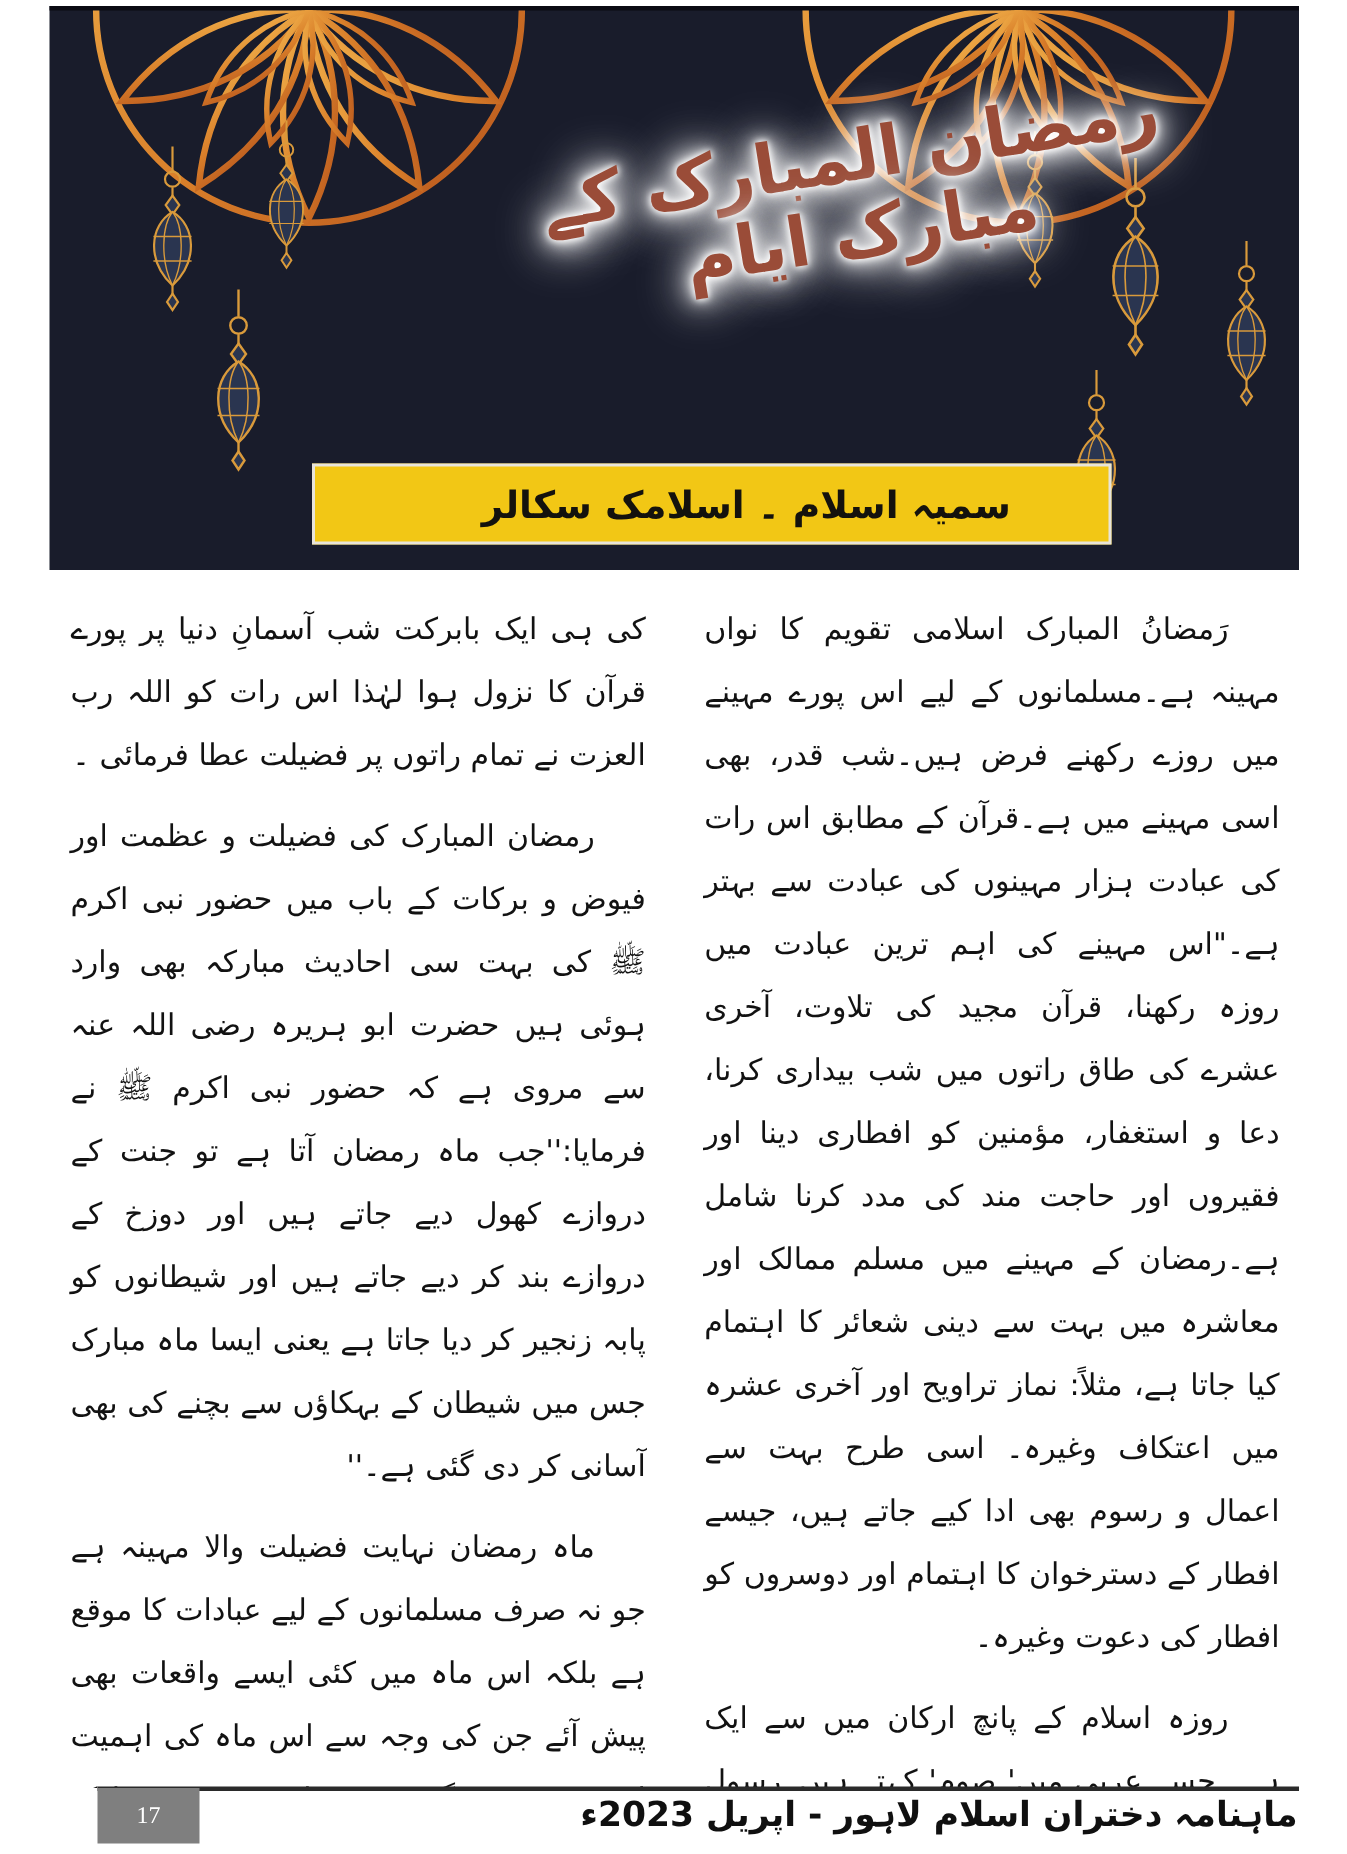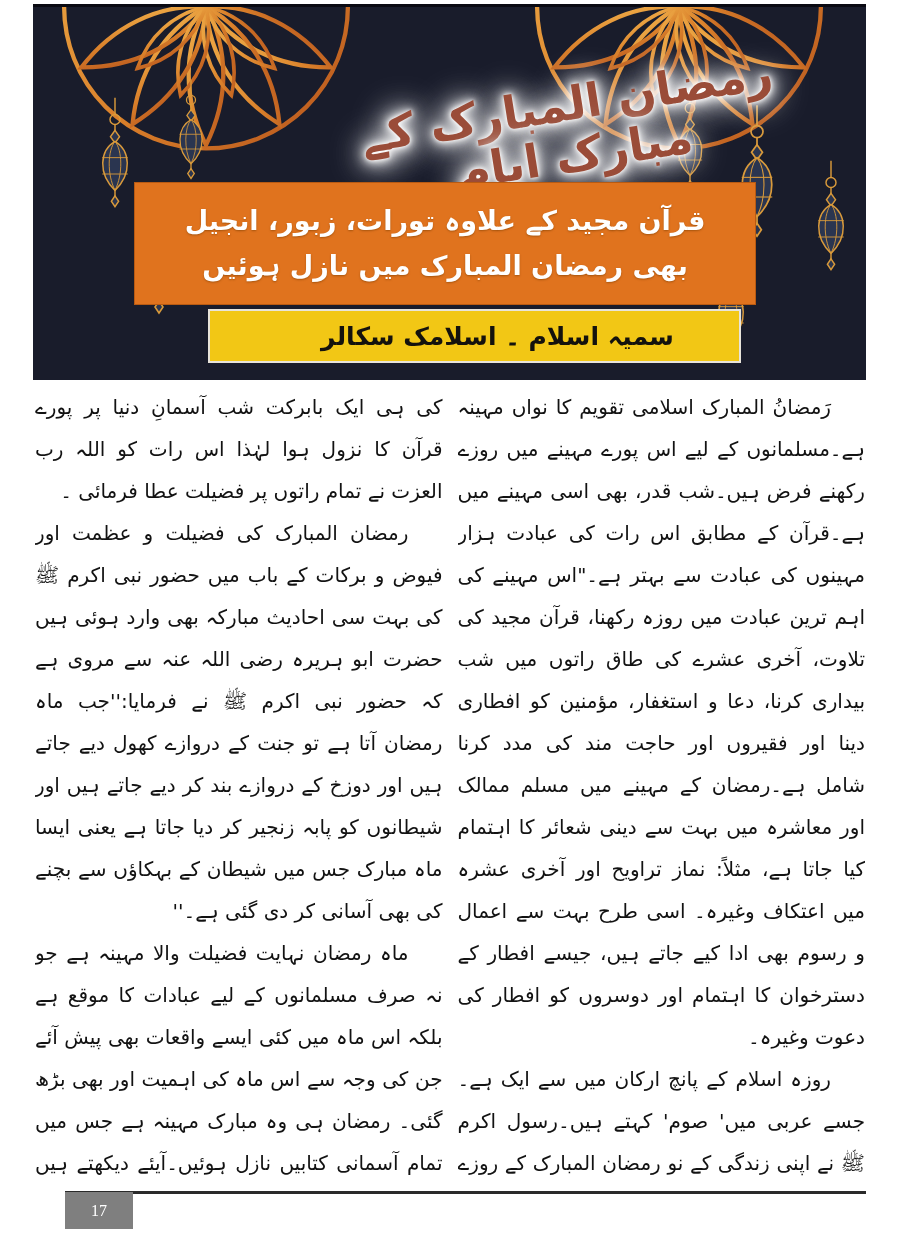--- a/index.html
+++ b/index.html
@@ -28,21 +28,21 @@
   .yellow-banner{position:absolute;left:175px;top:302px;width:483px;height:50px;
       background:#f2c715;border:2px solid #e8e4da;display:flex;align-items:center;
       justify-content:center;direction:rtl;padding-left:46px;}
   .yellow-banner span{color:#14120d;font-weight:bold;font-size:25px;}
 
   
   .columns{position:absolute;top:386px;left:35px;width:830px;height:806px;
       display:flex;direction:rtl;gap:15px;}
   .col{flex:1;overflow:hidden;direction:rtl;text-align:justify;color:#121212;
       font-size:20px;line-height:42px;}
-  .col p{margin:0;}
+  .col p{margin:12px;}
   .col p.indent{text-indent:34px;}
 
   
   .footer-rule{position:absolute;left:65px;top:1191px;width:801px;height:0;
       border-top:3px solid #2a2a2a;}
   .page-num{position:absolute;left:65px;top:1192px;width:68px;height:37px;
       background:#7f7f7f;color:#ffffff;display:flex;align-items:center;justify-content:center;
       font-family:"Liberation Serif",serif;font-size:16px;}
   .footer-text{position:absolute;right:33px;top:1196px;direction:rtl;
       font-size:23px;font-weight:bold;color:#101010;}
@@ -122,24 +122,20 @@
       </svg>
     <svg class="ornament" style="left:678px;top:232px" width="40" height="128">
         <use href="#lantern-sym"></use>
       </svg>
     <svg class="ornament" style="left:778px;top:150px" width="40" height="120">
         <use href="#lantern-sym"></use>
       </svg>
 
     <div class="main-title" dir="rtl">رمضان المبارک کے مبارک ایام</div>
 
-    <div class="orange-banner">
-      <span class="bl">قرآن مجید کے علاوہ تورات، زبور، انجیل</span>
-      <span class="bl">بھی رمضان المبارک میں نازل ہوئیں</span>
-    </div>
 
     <div class="yellow-banner">
       <span>سمیہ اسلام ۔ اسلامک سکالر</span>
     </div>
   </div>
 
   <div class="columns">
 
     <div class="col">
       <p class="indent">رَمضانُ المبارک اسلامی تقویم کا نواں مہینہ ہے۔مسلمانوں کے لیے اس پورے مہینے میں روزے رکھنے فرض ہیں۔شب قدر، بھی اسی مہینے میں ہے۔قرآن کے مطابق اس رات کی عبادت ہزار مہینوں کی عبادت سے بہتر ہے۔"اس مہینے کی اہم ترین عبادت میں روزہ رکھنا، قرآن مجید کی تلاوت، آخری عشرے کی طاق راتوں میں شب بیداری کرنا، دعا و استغفار، مؤمنین کو افطاری دینا اور فقیروں اور حاجت مند کی مدد کرنا شامل ہے۔رمضان کے مہینے میں مسلم ممالک اور معاشرہ میں بہت سے دینی شعائر کا اہتمام کیا جاتا ہے، مثلاً: نماز تراویح اور آخری عشرہ میں اعتکاف وغیرہ۔ اسی طرح بہت سے اعمال و رسوم بھی ادا کیے جاتے ہیں، جیسے افطار کے دسترخوان کا اہتمام اور دوسروں کو افطار کی دعوت وغیرہ۔</p>
@@ -150,14 +146,15 @@
       <p>کی ہی ایک بابرکت شب آسمانِ دنیا پر پورے قرآن کا نزول ہوا لہٰذا اس رات کو اللہ رب العزت نے تمام راتوں پر فضیلت عطا فرمائی ۔</p>
       <p class="indent">رمضان المبارک کی فضیلت و عظمت اور فیوض و برکات کے باب میں حضور نبی اکرم ﷺ کی بہت سی احادیث مبارکہ بھی وارد ہوئی ہیں حضرت ابو ہریرہ رضی اللہ عنہ سے مروی ہے کہ حضور نبی اکرم ﷺ نے فرمایا:''جب ماہ رمضان آتا ہے تو جنت کے دروازے کھول دیے جاتے ہیں اور دوزخ کے دروازے بند کر دیے جاتے ہیں اور شیطانوں کو پابہ زنجیر کر دیا جاتا ہے یعنی ایسا ماہ مبارک جس میں شیطان کے بہکاؤں سے بچنے کی بھی آسانی کر دی گئی ہے۔''</p>
       <p class="indent">ماہ رمضان نہایت فضیلت والا مہینہ ہے جو نہ صرف مسلمانوں کے لیے عبادات کا موقع ہے بلکہ اس ماہ میں کئی ایسے واقعات بھی پیش آئے جن کی وجہ سے اس ماہ کی اہمیت اور بھی بڑھ گئی۔ رمضان ہی وہ مبارک مہینہ ہے جس میں تمام آسمانی کتابیں نازل ہوئیں۔آیئے دیکھتے ہیں رمضان کی کون سی تاریخ کو کیا اہمیت حاصل ہے۔</p>
 
     </div>
 
   </div>
 
   <div class="footer-rule"></div>
   <div class="page-num">17</div>
+  <div class="footer-text">ماہنامہ دختران اسلام لاہور - اپریل 2023ء</div>
 
 </div>
 
 </body></html>

